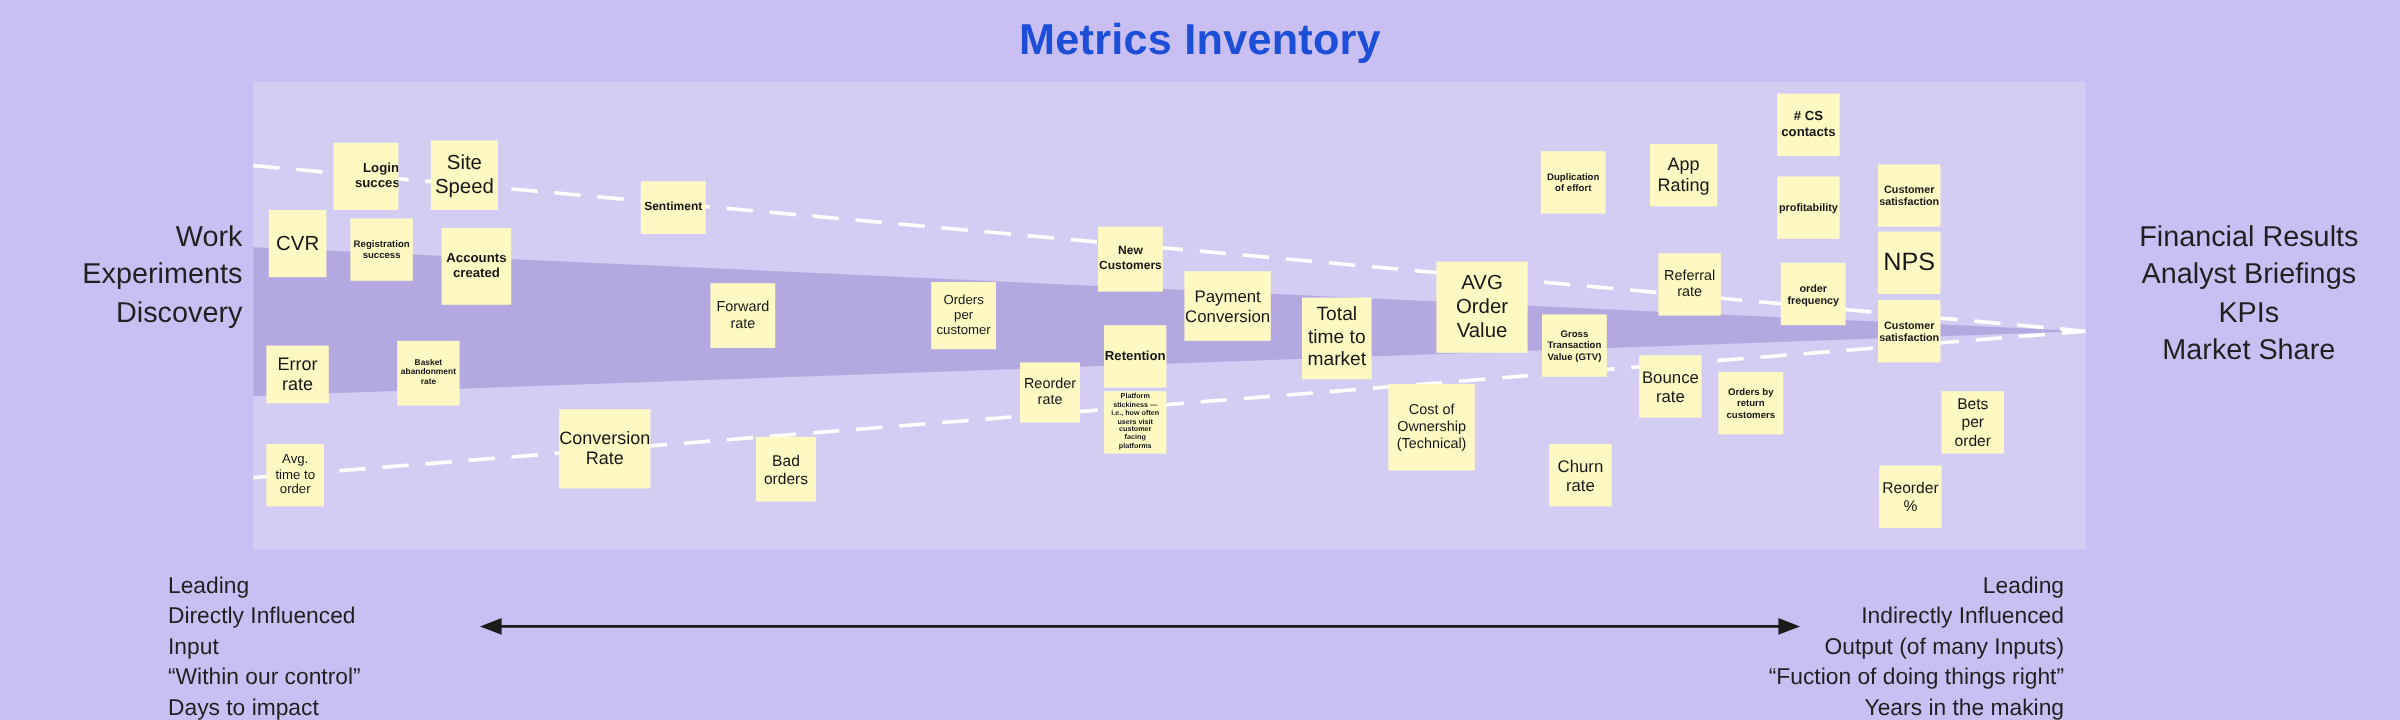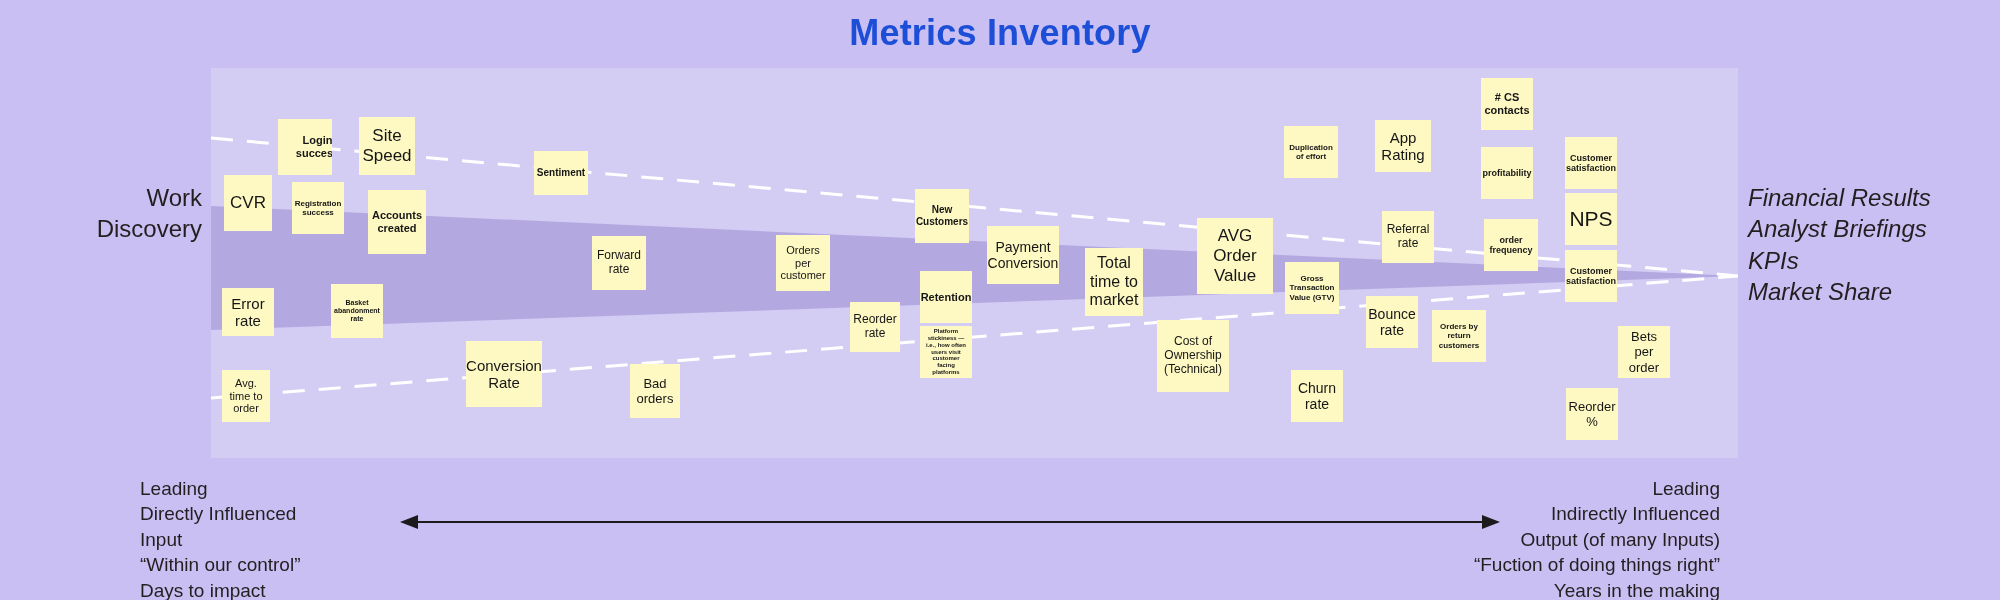--- a/index.html
+++ b/index.html
@@ -23,21 +23,21 @@
     position:absolute;left:211px;top:68px;width:1527px;height:390px;
     background:#d3cdf4;
   }
   .board-svg{position:absolute;left:0;top:0;width:1527px;height:390px;}
 
   
   .side{
     position:absolute;font-size:24px;line-height:1.31;font-weight:400;color:#231f20;
   }
   .side-left{left:20px;top:182px;width:182px;text-align:right;}
-  .side-right{left:1748px;top:182px;width:252px;text-align:left;font-style:italic;}
+  .side-right{left:1748px;top:182px;width:252px;text-align:center;}
 
   
   .legend{position:absolute;font-size:19px;line-height:1.34;color:#231f20;}
   .legend-left{left:140px;top:476px;width:282px;text-align:left;}
   .legend-right{left:1140px;top:476px;width:580px;text-align:right;}
 
   
   .arrow-wrap{position:absolute;left:400px;top:505px;width:1100px;height:34px;}
 
   
@@ -105,20 +105,21 @@
         <div class="card" style="left: 1354px; top: 69px; width: 52px; height: 52px; font-size: 9px;">Customer satisfaction</div>
         <div class="card w400" style="left: 1354px; top: 125px; width: 52px; height: 52px; font-size: 21px;">NPS</div>
         <div class="card" style="left: 1354px; top: 182px; width: 52px; height: 52px; font-size: 9px;">Customer satisfaction</div>
         <div class="card w400" style="left: 1355px; top: 320px; width: 52px; height: 52px; font-size: 13px;">Reorder %</div>
         <div class="card w400" style="left: 1407px; top: 258px; width: 52px; height: 52px; font-size: 13px;">Bets per order</div>
       </div>
   </div>
 
   <div class="side side-left">
     <div>Work</div>
+    <div>Experiments</div>
     <div>Discovery</div>
   </div>
 
   <div class="side side-right">
     <div>Financial Results</div>
     <div>Analyst Briefings</div>
     <div>KPIs</div>
     <div>Market Share</div>
   </div>
 

